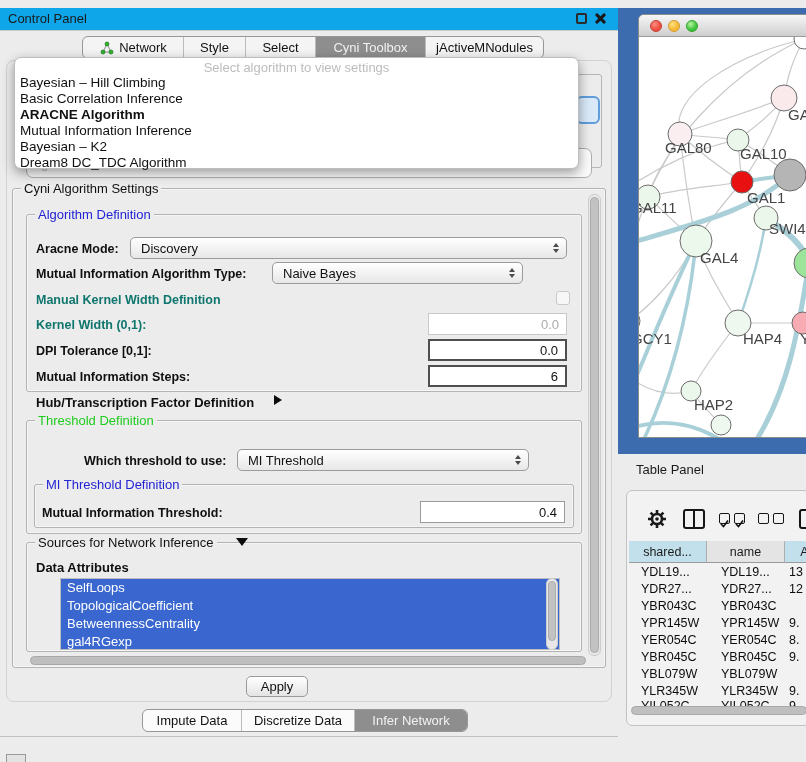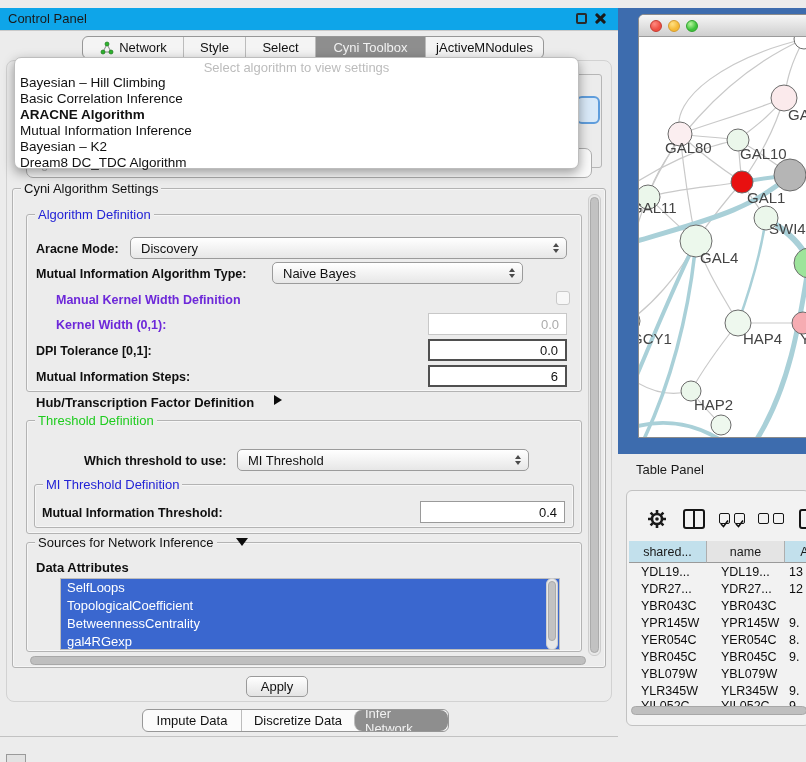--- a/index.html
+++ b/index.html
@@ -35,21 +35,21 @@
 
   
   .groupbox { position:absolute; border:1px solid #b3b3b3; border-radius:3px;
               box-shadow: inset 0 0 0 1px rgba(255,255,255,.55); }
   .legend { position:absolute; top:-8px; left:8px; background:#ececec;
             padding:0 3px; font-size:13px; white-space:nowrap; }
   .legend.blue  { color:#2323d6; }
   .legend.green { color:#1ecc1e; }
 
   .lbl { position:absolute; font-size:12.5px; font-weight:bold; white-space:nowrap; color:#101010; }
-  .lbl.disabled { color:#6d28d9;margin-left:20px; }
+  .lbl.disabled { color:#0f766e; }
 
   .combo { position:absolute; height:22px; border:1px solid #9b9b9b; border-radius:5px;
            background:linear-gradient(#ffffff,#e7e7e7); display:flex; align-items:center;
            font-size:13px; padding:0 22px 0 10px; }
   .combo-arrows { position:absolute; right:7px; top:50%; transform:translateY(-50%);
                   display:flex; flex-direction:column; gap:2px; }
   .tri-up   { width:0; height:0; border-left:3.5px solid transparent; border-right:3.5px solid transparent; border-bottom:4.5px solid #4a4a4a; }
   .tri-down { width:0; height:0; border-left:3.5px solid transparent; border-right:3.5px solid transparent; border-top:4.5px solid #4a4a4a; }
 
   .field { position:absolute; height:22px; background:#fff; display:flex; align-items:center;
@@ -254,21 +254,21 @@
   <span>Apply</span>
 </div>
 
 <div class="abs tabstrip" style="left:142px; top:709px; background:#fbfbfb;">
   <span class="tab" style="width:98px;">
       <span>Impute Data</span>
     </span>
   <span class="tab" style="width:113px;">
       <span>Discretize Data</span>
     </span>
-  <span class="tab selected" style="width:94px;border-radius:8px;">
+  <span class="tab selected" style="width:113px;">
       <span>Infer Network</span>
     </span>
 </div>
 
 <div class="abs divider-bottom"></div>
 <div class="abs corner-btn"></div>
 
 <div class="abs desktop"></div>
 
 <div class="abs net-window">

